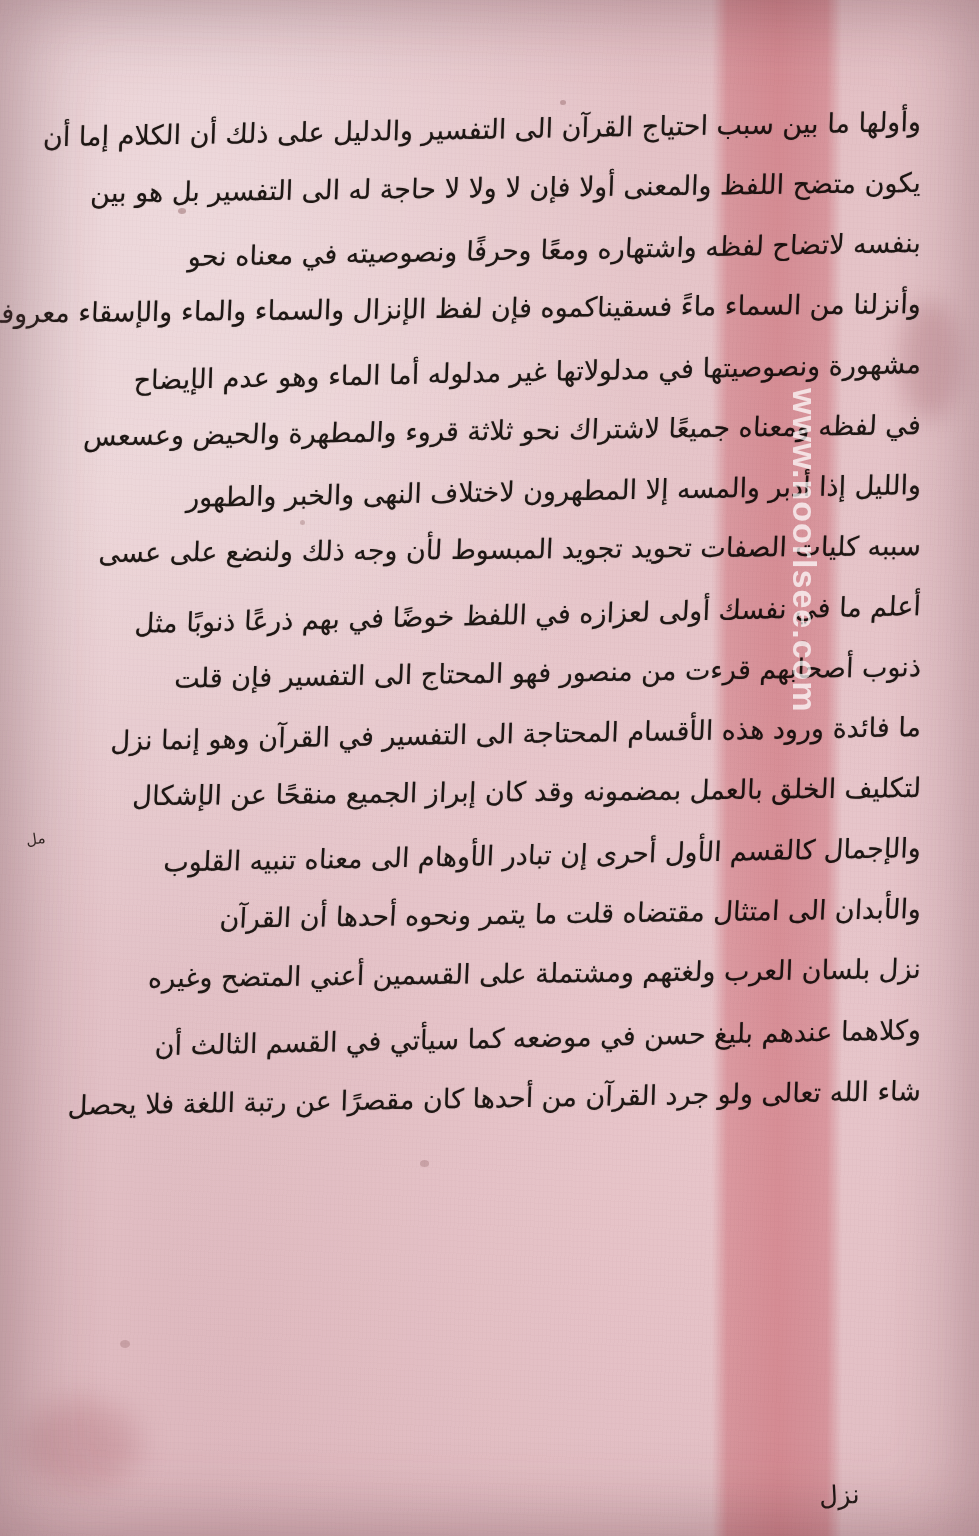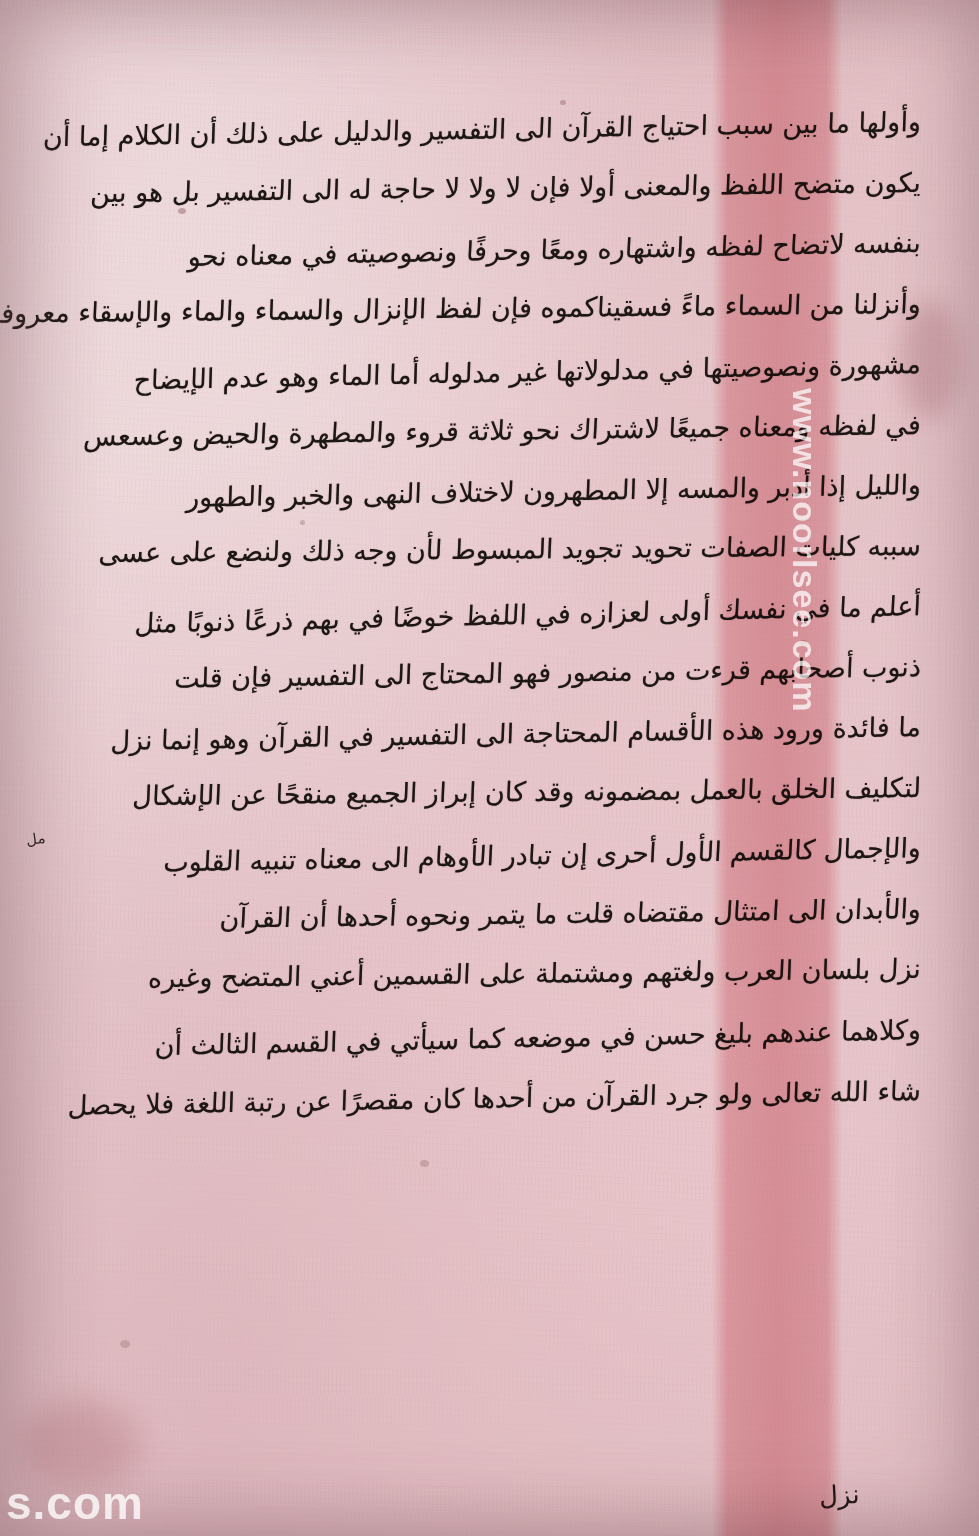--- a/index.html
+++ b/index.html
@@ -177,15 +177,14 @@
     <p class="ms-line l6">شاء الله تعالى ولو جرد القرآن من أحدها كان مقصرًا عن رتبة اللغة فلا يحصل</p>
   </div>
 
   <div class="marginalia">مل</div>
   <div class="catchword">نزل</div>
 
   <div class="edge-shade"></div>
 
   <div class="wm-band" style="left:712px;width:130px;"></div>
   <div class="wm-vertical" style="left:824px;top:388px;font-size:34px;">www.noorlsee.com</div>
-  <div class="wm-corner" style="left:6px;bottom:6px;font-size:46px;">s.com</div>
 
 </div>
 
 </body></html>

